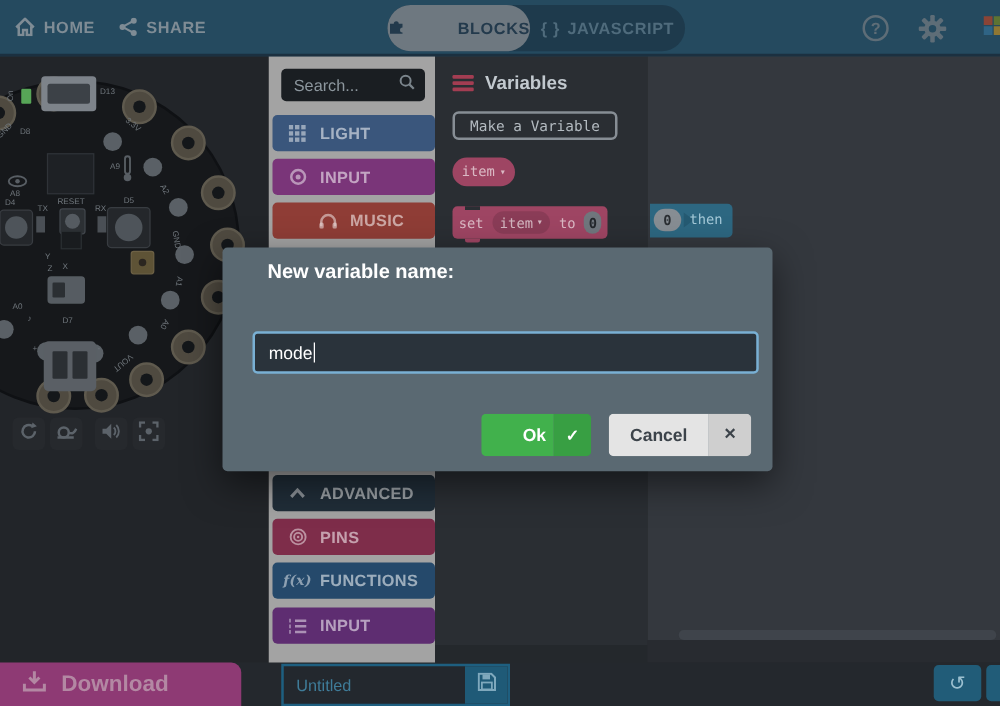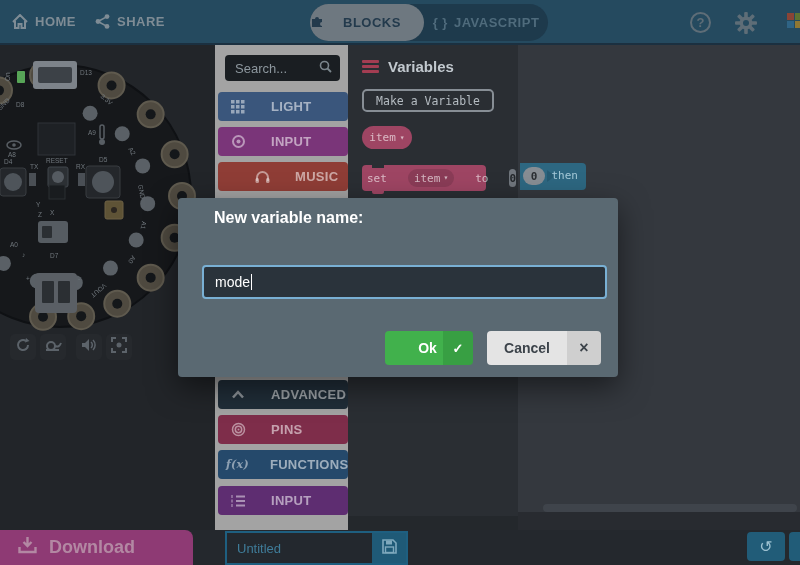--- a/index.html
+++ b/index.html
@@ -10,21 +10,21 @@
   
   .navbar{position:absolute;left:0;top:0;width:800px;height:45px;background:#254a5f;
           border-bottom:2px solid #1b3040;box-sizing:border-box;z-index:3;}
   .nav-item{position:absolute;top:0;height:43px;display:flex;align-items:center;gap:7px;
             color:#7f8c95;font-size:13px;font-weight:bold;letter-spacing:.5px;cursor:pointer;}
   .nav-home{left:12px;} .nav-share{left:95px;}
   .nav-item svg{display:block;}
   .editor-toggle{position:absolute;left:310px;top:4px;width:238px;height:37px;border-radius:19px;
                  background:#1e3a4c;display:flex;align-items:center;}
   .seg-blocks{width:114px;height:37px;border-radius:19px;background:#6e7880;display:flex;
-              align-items:center;justify-content:flex-start;gap:19px;color:#233a4c;
+              align-items:center;justify-content:space-between;gap:19px;color:#233a4c;
               font-size:13px;font-weight:bold;letter-spacing:.5px;cursor:pointer;}
   .seg-js{flex:1;display:flex;align-items:center;justify-content:center;gap:6px;color:#4f6b7c;
           font-size:13px;font-weight:bold;letter-spacing:.5px;cursor:pointer;}
   .braces{font-size:13px;font-weight:bold;}
   .help-btn{position:absolute;left:690px;top:12px;width:21px;height:21px;border-radius:50%;
             border:2px solid #5e6d77;color:#5e6d77;display:flex;align-items:center;
             justify-content:center;font-size:13px;font-weight:bold;box-sizing:border-box;cursor:pointer;}
   .gear-btn{position:absolute;left:733px;top:10px;width:26px;height:26px;cursor:pointer;}
   .mslogo{position:absolute;left:787px;top:13px;width:15px;height:15px;display:grid;
           grid-template-columns:7px 7px;grid-template-rows:7px 7px;gap:1px;}
@@ -38,21 +38,21 @@
   .blabel{font-family:"Liberation Sans",sans-serif;fill:#70777d;font-size:6.5px;}
 
   
   .toolbox{position:absolute;left:215px;top:45px;width:133px;height:565px;background:#a3a3a3;}
   .search-box{position:absolute;left:10px;top:10px;width:115px;height:26px;background:#1a1e22;
               border-radius:4px;display:flex;align-items:center;box-sizing:border-box;padding:0 8px;}
   .search-box input{flex:1;min-width:0;background:transparent;border:none;outline:none;
                     color:#8d979e;font-size:13px;font-family:"Liberation Sans",sans-serif;}
   .search-box input::placeholder{color:#8d979e;opacity:1;}
   .cat{position:absolute;left:3px;width:130px;height:29px;border-radius:4px;display:flex;
-       align-items:center;padding-left:8px;box-sizing:border-box;gap:21px;cursor:pointer;
+       align-items:center;padding-left:8px;box-sizing:border-box;gap:6px;cursor:pointer;
        color:rgba(255,255,255,.55);font-size:13px;font-weight:bold;letter-spacing:.3px;}
   .cat .ic{width:24px;display:flex;align-items:center;justify-content:center;opacity:.8;}
   .cat-light{top:47px;background:#3a567c;} .cat-input{top:82px;background:#7a3579;}
   .cat-music{top:117px;background:#8f3d36;padding-left:32px;} .cat-advanced{top:335px;background:#202d38;}
   .cat-pins{top:370px;background:#7e2d4a;} .cat-functions{top:405px;background:#25496b;}
   .cat-arrays{top:441px;background:#5e2d71;}
   .fx-ic{font-family:"DejaVu Serif",serif;font-style:italic;font-size:11px;color:rgba(255,255,255,.6);}
 
   
   .flyout{position:absolute;left:348px;top:45px;width:170px;height:471px;background:#2a2e33;
@@ -61,21 +61,21 @@
   .vbars{display:flex;flex-direction:column;gap:2px;}
   .vbars i{display:block;width:17px;height:3px;border-radius:1px;background:#a33d52;}
   .fly-title{color:#c2c9cf;font-size:15px;font-weight:bold;}
   .make-var{margin-top:14px;width:132px;height:23px;border:2px solid #878e95;border-radius:5px;
             box-sizing:border-box;display:flex;align-items:center;justify-content:center;
             color:#b4bbc1;font-size:11.5px;cursor:pointer;}
   .blk-item{margin-top:14px;width:50px;height:23px;border-radius:12px;background:#9e4563;
             display:flex;align-items:center;justify-content:center;gap:4px;cursor:grab;
             color:rgba(255,255,255,.62);font-size:11px;}
   .blk-set{position:relative;margin-top:16px;width:124px;height:26px;border-radius:4px;background:#9e4563;
-           display:flex;align-items:center;gap:21px;box-sizing:border-box;padding:0 5px;cursor:grab;
+           display:flex;align-items:center;gap:7px;box-sizing:border-box;padding:0 5px;cursor:grab;
            color:rgba(255,255,255,.62);font-size:11px;}
   .blk-set .notch{position:absolute;left:10px;top:0;width:12px;height:3px;background:#2a2e33;}
   .blk-set .bump{position:absolute;left:10px;top:26px;width:12px;height:3px;background:#9e4563;
                  border-radius:0 0 2px 2px;}
   .slot-pill{height:18px;border-radius:9px;background:#8a3c57;display:flex;align-items:center;
              justify-content:center;gap:3px;padding:0 6px;}
   .num-oval{width:22px;height:18px;border-radius:9px;background:#70767d;color:#23272b;
             display:flex;align-items:center;justify-content:center;font-weight:bold;font-size:11px;}
   .caret-ic{font-size:8px;line-height:1;}
 

